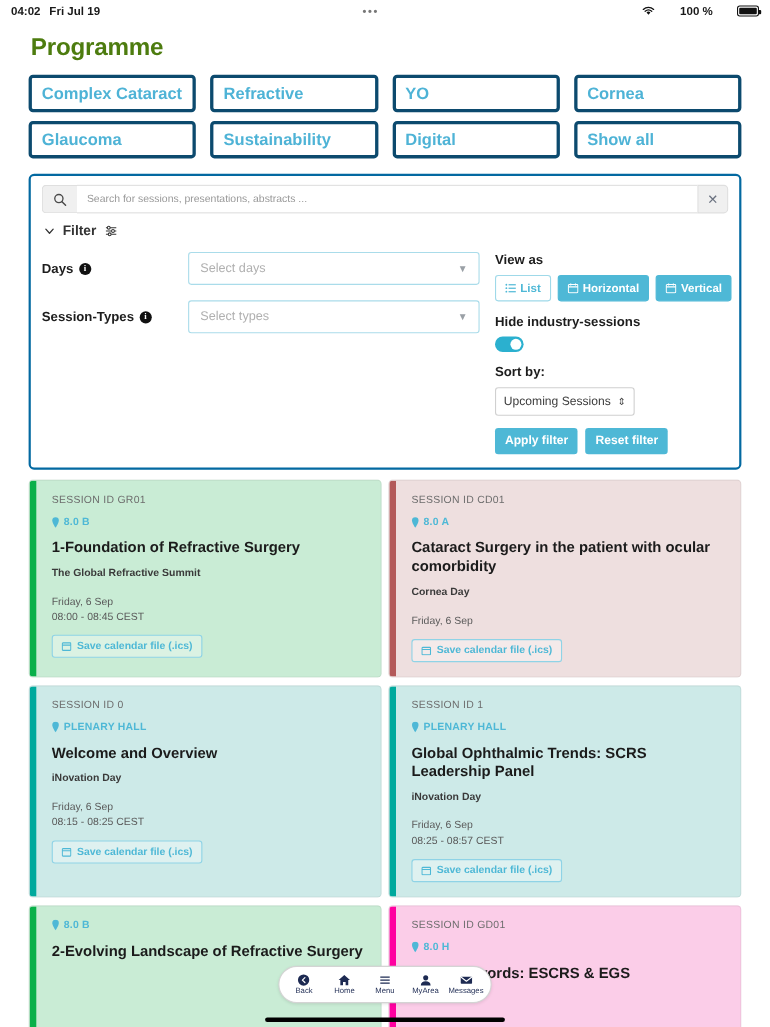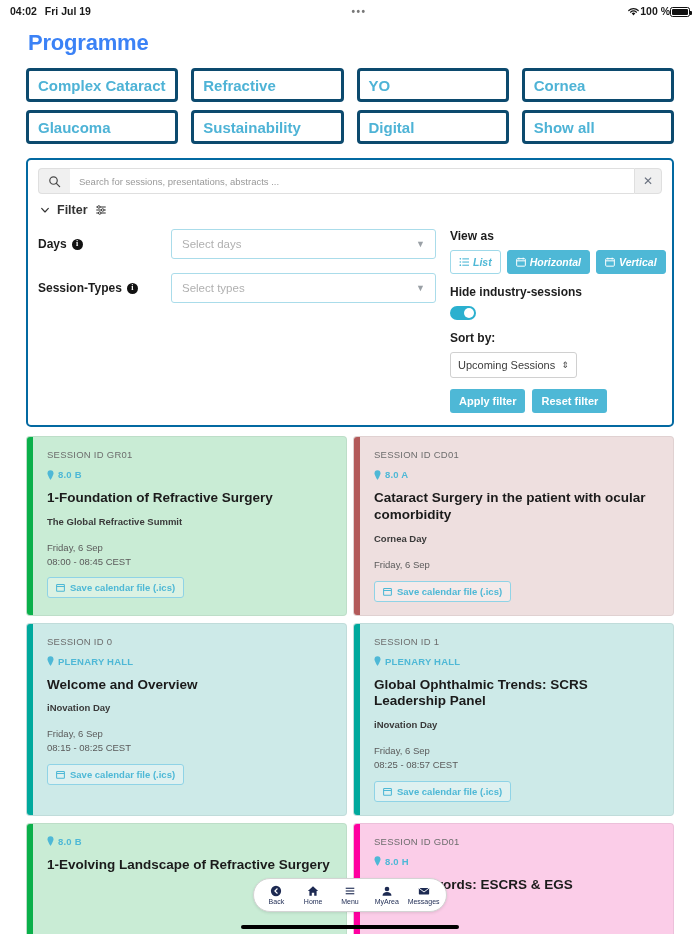--- a/index.html
+++ b/index.html
@@ -12,29 +12,29 @@
   .screen { position: relative; width: 700px; height: 934px; background: #fff; }
 
   
   .statusbar {
     height: 22px; display: flex; align-items: center;
     padding: 0 10px; font-size: 10.5px; color: #1a1a1a; font-weight: 600;
   }
   .sb-left { display: flex; align-items: center; gap: 8px; }
   .sb-center { flex: 1; display: flex; justify-content: center; }
   .sb-dots { letter-spacing: 1.5px; color: #777; font-size: 10px; }
-  .sb-right { display: flex; align-items: flex-end; gap: 0; }
+  .sb-right { display: flex; align-items: flex-start; gap: 22px; }
   .wifi-ic { width: 13px; height: 10px; display: block; }
   .batt { width: 20px; height: 10px; border: 1.4px solid #111; border-radius: 2.5px; position: relative; }
   .batt::after { content:""; position:absolute; right:-3px; top:2.5px; width:2px; height:4px; background:#111; border-radius:0 1px 1px 0; }
   .batt i { position:absolute; left:1px; top:1px; bottom:1px; width: calc(100% - 2px); background:#111; border-radius:1px; display:block; }
 
   
   .page { padding: 0 26px; }
-  .page-title { font-size: 22px; font-weight: 700; color: #3b82f6; margin: 8px 0 12px 2px; letter-spacing: -0.2px; }
+  .page-title { font-size: 22px; font-weight: 700; color: #4d7c0f; margin: 8px 0 12px 2px; letter-spacing: -0.2px; }
 
   
   .chips { display: grid; grid-template-columns: repeat(4, 1fr); gap: 8px 13px; margin-bottom: 14px; }
   .chip {
     border: 3px solid #0c4a6e; border-radius: 4px; background: #fff;
     color: #4eb3d6; font-size: 15px; font-weight: 600;
     padding: 6px 9px; height: 34px; display: flex; align-items: center;
     cursor: pointer; white-space: nowrap; overflow: hidden;
   }
 
@@ -73,21 +73,21 @@
     display: flex; align-items: center; padding: 0 10px; font-size: 11.5px; color: #b0b0b0; cursor: pointer;
     position: relative;
   }
   .select-box .caret { position: absolute; right: 10px; top: 50%; transform: translateY(-50%); color: #9aa0a6; font-size: 9px; }
 
   .filter-right { width: 212px; flex: 0 0 212px; }
   .fr-label { font-size: 12px; font-weight: 700; color: #1d1d1d; margin-bottom: 7px; }
   .viewbtns { display: flex; gap: 6px; margin-bottom: 11px; }
   .vbtn {
     border-radius: 3px; font-size: 10.5px; font-weight: 700; padding: 5px 8px;
-    display: flex; align-items: center; gap: 4px; cursor: pointer; white-space: nowrap; font-style: italic;
+    display: flex; align-items: center; gap: 4px; cursor: pointer; white-space: nowrap;
   }
   .vbtn.active { background: #fff; color: #4eb8d6; border: 1px solid #9fd9e9; }
   .vbtn.solid { background: #4eb8d6; color: #fff; border: 1px solid #4eb8d6; }
   .toggle {
     width: 26px; height: 14px; border-radius: 8px; background: #2bb0cf; position: relative; cursor: pointer;
     margin-bottom: 11px;
   }
   .toggle::after { content:""; position: absolute; right: 2px; top: 2px; width: 10px; height: 10px; border-radius: 50%; background: #fff; }
   .sortsel {
     width: 127px; height: 26px; border: 1px solid #d0d0d0; border-radius: 3px; background: #fff;
@@ -387,21 +387,21 @@
       </div>
 
       <div class="card" style="background:#c9ecd5">
         <span class="bar" style="background:#0ab04a"></span>
         <div class="loc">
           <svg class="pin" viewBox="0 0 8 11">
               <path d="M4 0a3.4 3.4 0 0 0-3.4 3.4C0.6 6 4 11 4 11s3.4-5 3.4-7.6A3.4 3.4 0 0 0 4 0z" fill="#4eb8d6"></path>
             </svg>
           <span>8.0 B</span>
         </div>
-        <div class="ctitle">1-Evolving Landscape of Refractive Surgery</div>
+        <div class="ctitle">2-Evolving Landscape of Refractive Surgery</div>
 
       </div>
 
       <div class="card" style="background:#fbcde8">
         <span class="bar" style="background:#ff00a0"></span>
         <div class="sid">SESSION ID GD01</div>
         <div class="loc">
           <svg class="pin" viewBox="0 0 8 11">
               <path d="M4 0a3.4 3.4 0 0 0-3.4 3.4C0.6 6 4 11 4 11s3.4-5 3.4-7.6A3.4 3.4 0 0 0 4 0z" fill="#4eb8d6"></path>
             </svg>

